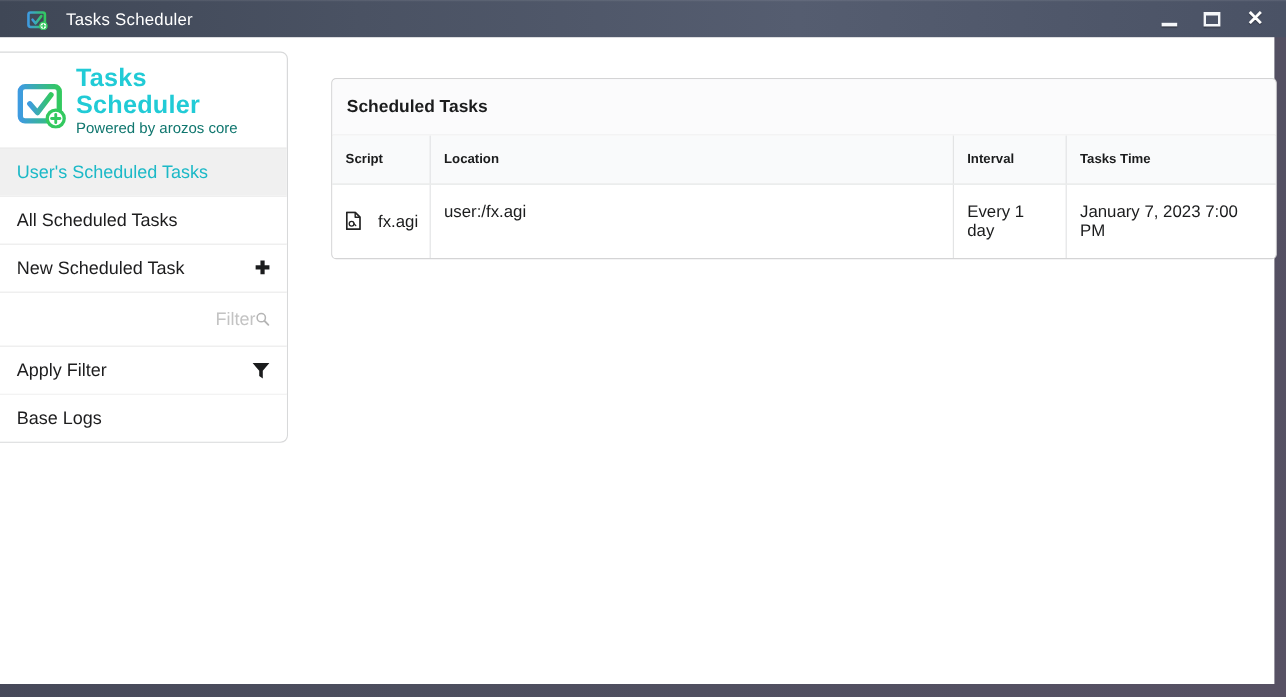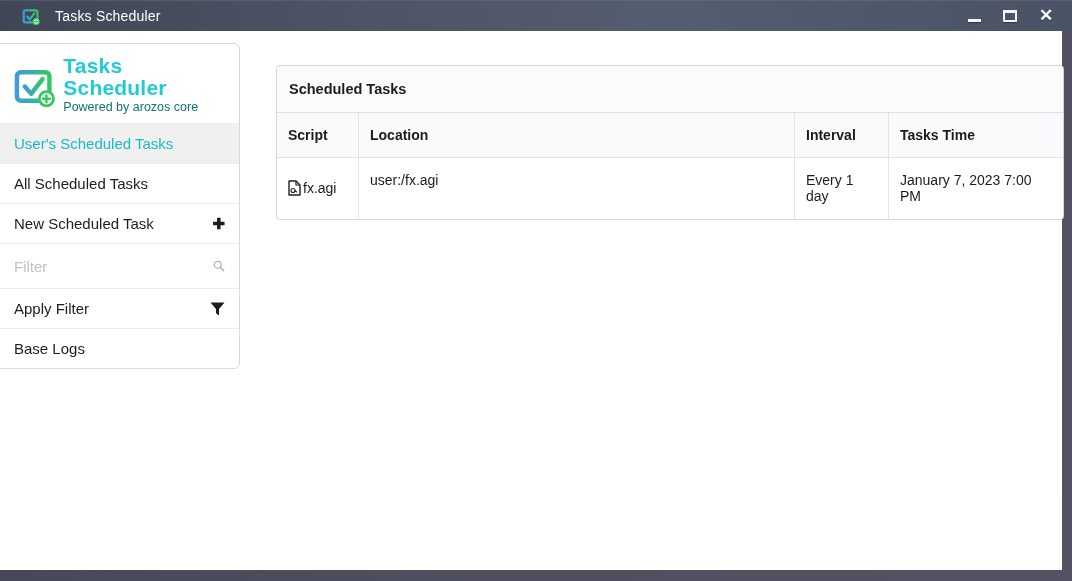--- a/index.html
+++ b/index.html
@@ -41,43 +41,43 @@
   .menu-item{
     height:40px; display:flex; align-items:center; padding:0 14px;
     border-top:1px solid #ececec; font-size:15px; color:#1d1d1e; cursor:pointer;
     background:#ffffff;
   }
   .menu-item.selected{ background:#f0f0f0; color:#1cb9c7; }
   .menu-item .right-icon{ margin-left:auto; font-size:15px; color:#1b1c1d; font-weight:bold; line-height:1; }
   .filter-row{ height:45px; }
   .filter-row input{
     border:none; outline:none; flex:1; font-size:15px; color:#0369a1;
-    font-family:"Liberation Sans", sans-serif; background:transparent;
+    font-family:"Liberation Sans", sans-serif; background:transparent;text-align:right;
   }
   .filter-row input::placeholder{ color:#c3c3c3; }
   .last-item{ border-radius:0 0 6px 0; }
   
   .panel{
     position:absolute; left:276px; top:34px; width:788px;
     border:1px solid #d4d4d5; border-radius:4px; background:#ffffff; color:#1b1c1d;
   }
   .panel-title{
     padding:15px 12px; font-weight:bold; font-size:14.5px;
     background:#fbfbfc; border-bottom:1px solid #e0e1e2; border-radius:4px 4px 0 0;
   }
-  .thead{ display:flex; background:#f9fafb; border-bottom:1px solid #e0e1e2; font-weight:bold; font-size:14px;align-items:flex-end; }
+  .thead{ display:flex; background:#f9fafb; border-bottom:1px solid #e0e1e2; font-weight:bold; font-size:11px;align-items:flex-end; }
   .trow{ display:flex; background:#ffffff; font-size:14px; border-radius:0 0 4px 4px; }
   .cell{ padding:14px 11px; }
   .trow .cell{ padding:14px 11px 15px 11px; }
   .thead .cell + .cell, .trow .cell + .cell{ border-left:1px solid #e3e4e5; }
   .c-script{ width:81px; flex:0 0 auto; }
   .c-loc{ flex:1 1 auto; }
   .c-int{ width:94px; flex:0 0 auto; }
   .c-base{ width:175px; flex:0 0 auto; }
-  .script-cell{ display:flex; align-items:center; gap:2px; }
+  .script-cell{ display:flex; align-items:center; gap:14px; }
   .file-ic{ flex:0 0 auto; }
 </style>
 </head>
 <body>
 
 <svg width="0" height="0" style="position:absolute">
   <defs>
     <linearGradient id="logoGrad" x1="0%" y1="0%" x2="100%" y2="0%">
       <stop offset="0%" stop-color="#3e9be0"></stop>
       <stop offset="100%" stop-color="#33c95f"></stop>

